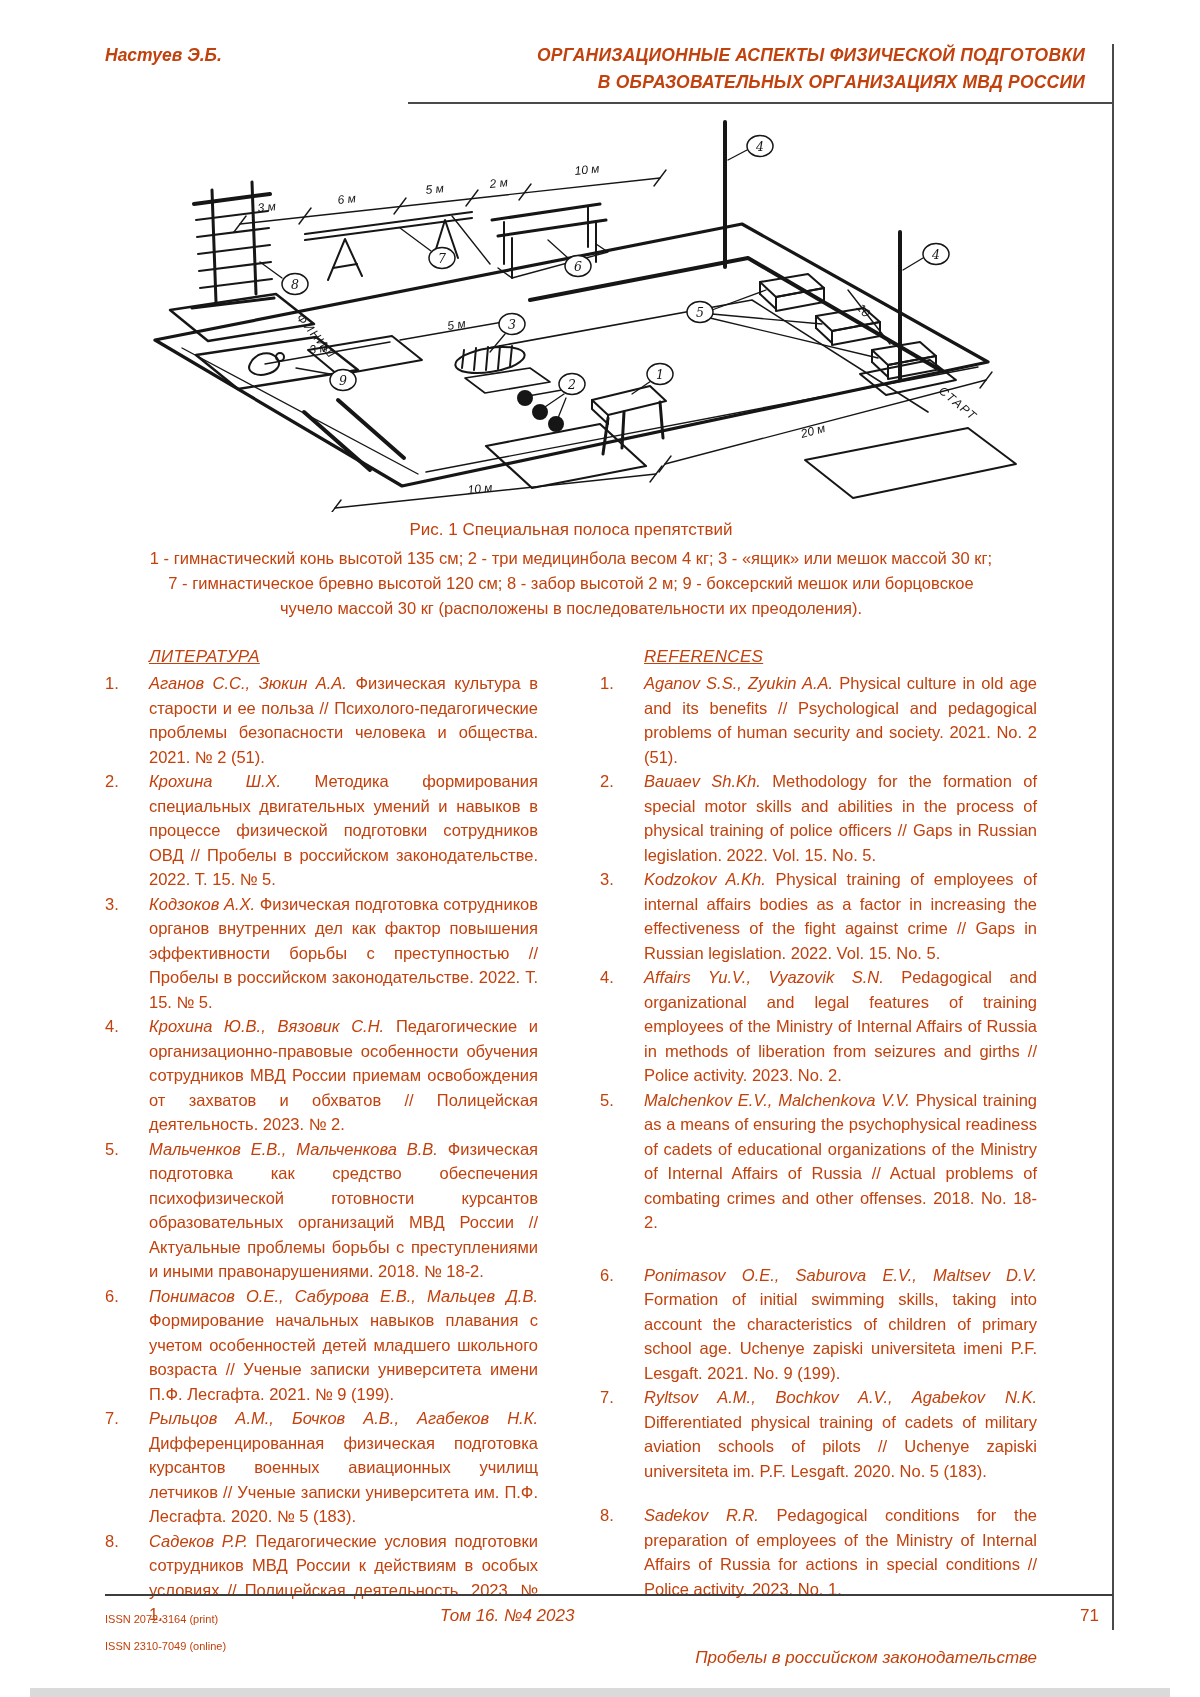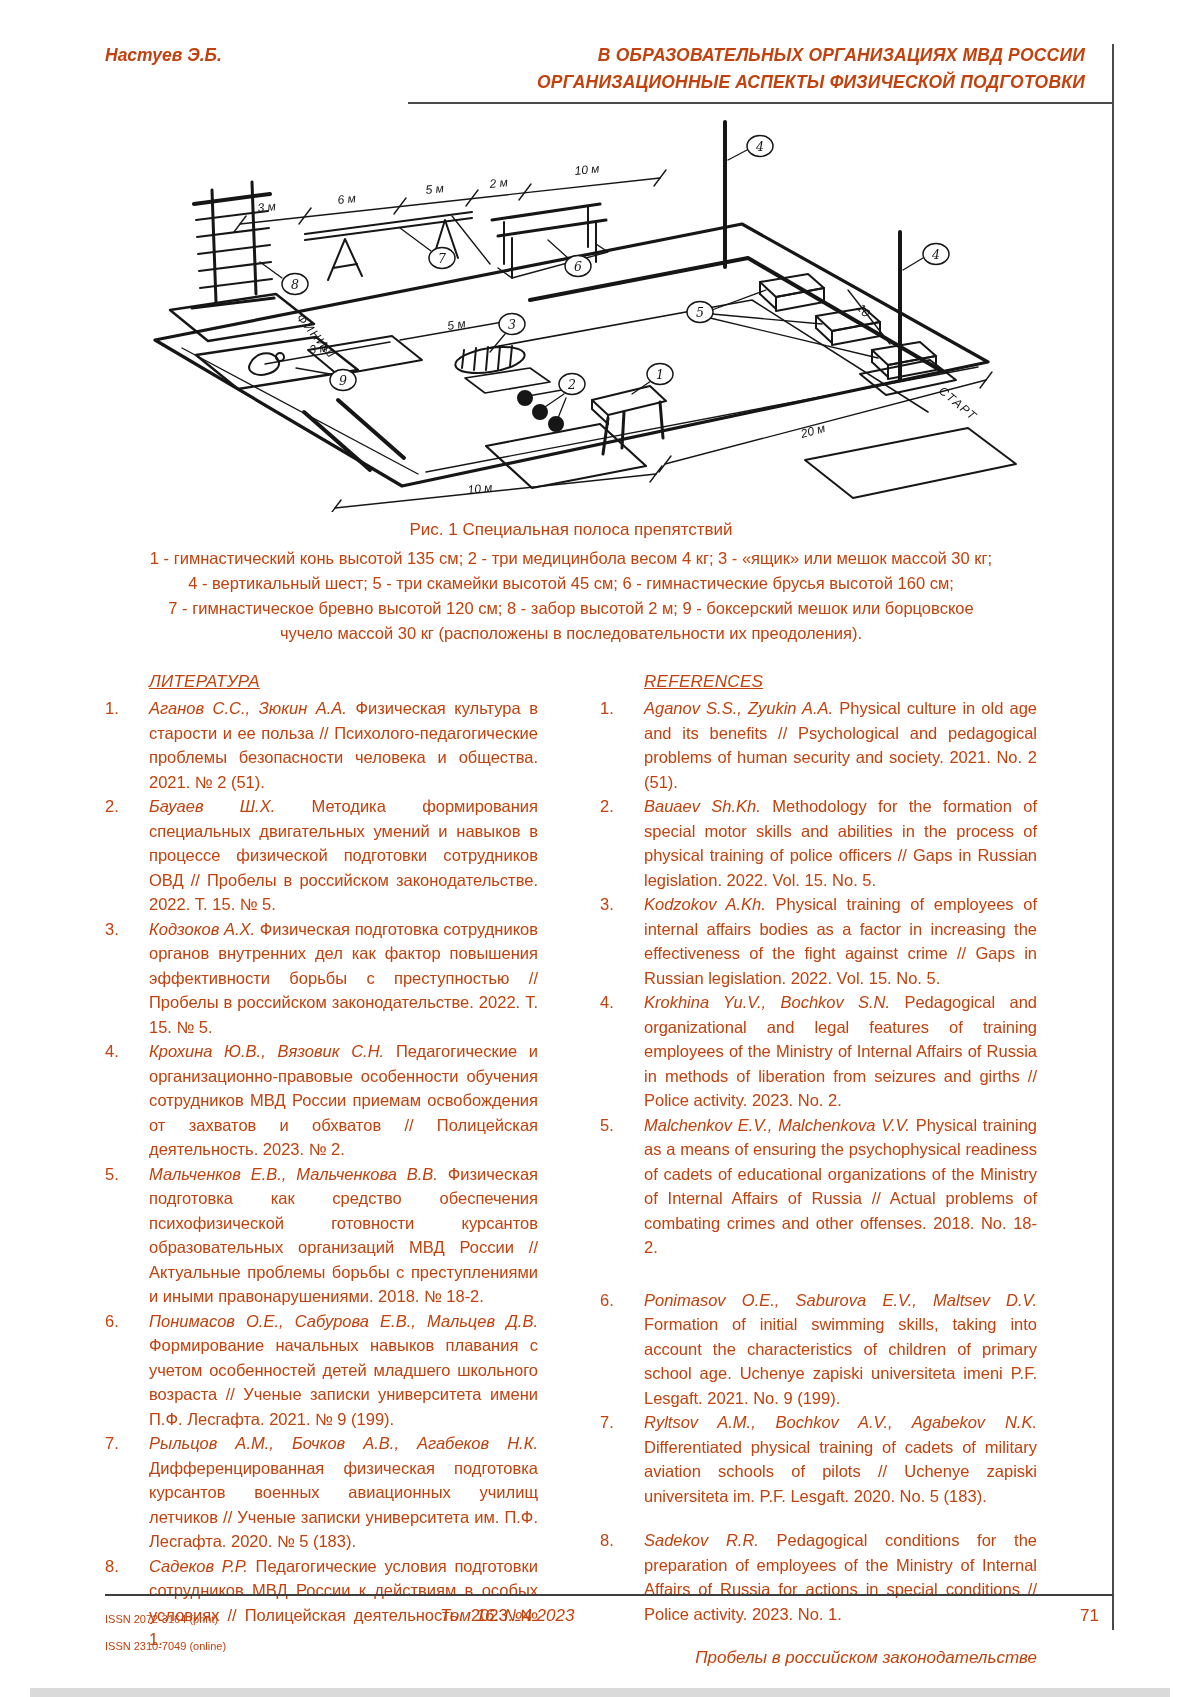--- a/index.html
+++ b/index.html
@@ -40,22 +40,22 @@
 <body>
 
 <div class="page">
 
   <div class="vrule"></div>
   <div class="hrule-header"></div>
 
   <div class="header">
     <div class="hdr-author">Настуев Э.Б.</div>
     <div class="hdr-title">
+      <div>ОРГАНИЗАЦИОННЫЕ АСПЕКТЫ ФИЗИЧЕСКОЙ ПОДГОТОВКИ</div>
       <div>В ОБРАЗОВАТЕЛЬНЫХ ОРГАНИЗАЦИЯХ МВД РОССИИ</div>
-      <div>ОРГАНИЗАЦИОННЫЕ АСПЕКТЫ ФИЗИЧЕСКОЙ ПОДГОТОВКИ</div>
     </div>
   </div>
 
   <div class="figwrap">
     <svg viewBox="0 0 935 400" width="935" height="400">
       <g stroke="#161616" fill="none" stroke-width="2" stroke-linecap="round" stroke-linejoin="round">
 
         <g>
           <polygon points="55,228 642,112 888,250 302,374" stroke-width="3.2"></polygon>
           <line x1="82" y1="236" x2="318" y2="362" stroke-width="1.4"></line>
@@ -264,38 +264,37 @@
       </g>
     </svg>
   </div>
 
   <div class="caption">Рис. 1 Специальная полоса препятствий</div>
 
   <div class="legend">
 
       <div class="legend-line">1 - гимнастический конь высотой 135 см; 2 - три медицинбола весом 4 кг; 3 - «ящик» или мешок массой 30 кг;</div>
 
-      <div class="legend-line">4 - вертикальный шест; 5 - три скамейки высотой 45 см; 6 - гимнастические брусья высотой 160 см;</div>
 
       <div class="legend-line">7 - гимнастическое бревно высотой 120 см; 8 - забор высотой 2 м; 9 - боксерский мешок или борцовское</div>
 
       <div class="legend-line">чучело массой 30 кг (расположены в последовательности их преодоления).</div>
     </div>
 
   <div class="cols">
     <div class="col left">
       <div class="ref-heading">ЛИТЕРАТУРА</div>
       <div>
 
           <div class="ref-item">
             <span class="ref-num">1.</span><span class="ref-authors">Аганов С.С., Зюкин А.А.</span> <span class="ref-text">Физическая культура в старости и ее польза // Психолого-педагогические проблемы безопасности человека и общества. 2021. № 2 (51).</span>
           </div>
 
           <div class="ref-item">
-            <span class="ref-num">2.</span><span class="ref-authors">Бауаев Ш.Х.</span> <span class="ref-text">Методика формирования специальных двигательных умений и навыков в процессе физической подготовки сотрудников ОВД // Пробелы в российском законодательстве. 2022. Т. 15. № 5.</span>
+            <span class="ref-num">2.</span><span class="ref-authors">Крохина Ш.Х.</span> <span class="ref-text">Методика формирования специальных двигательных умений и навыков в процессе физической подготовки сотрудников ОВД // Пробелы в российском законодательстве. 2022. Т. 15. № 5.</span>
           </div>
 
           <div class="ref-item">
             <span class="ref-num">3.</span><span class="ref-authors">Кодзоков А.Х.</span> <span class="ref-text">Физическая подготовка сотрудников органов внутренних дел как фактор повышения эффективности борьбы с преступностью // Пробелы в российском законодательстве. 2022. Т. 15. № 5.</span>
           </div>
 
           <div class="ref-item">
             <span class="ref-num">4.</span><span class="ref-authors">Крохина Ю.В., Вязовик С.Н.</span> <span class="ref-text">Педагогические и организационно-правовые особенности обучения сотрудников МВД России приемам освобождения от захватов и обхватов // Полицейская деятельность. 2023. № 2.</span>
           </div>
 
@@ -326,21 +325,21 @@
 
           <div class="ref-item">
             <span class="ref-num">2.</span><span class="ref-authors">Bauaev Sh.Kh.</span> <span class="ref-text">Methodology for the formation of special motor skills and abilities in the process of physical training of police officers // Gaps in Russian legislation. 2022. Vol. 15. No. 5.</span>
           </div>
 
           <div class="ref-item">
             <span class="ref-num">3.</span><span class="ref-authors">Kodzokov A.Kh.</span> <span class="ref-text">Physical training of employees of internal affairs bodies as a factor in increasing the effectiveness of the fight against crime // Gaps in Russian legislation. 2022. Vol. 15. No. 5.</span>
           </div>
 
           <div class="ref-item">
-            <span class="ref-num">4.</span><span class="ref-authors">Krokhina Yu.V., Bochkov S.N.</span> <span class="ref-text">Pedagogical and organizational and legal features of training employees of the Ministry of Internal Affairs of Russia in methods of liberation from seizures and girths // Police activity. 2023. No. 2.</span>
+            <span class="ref-num">4.</span><span class="ref-authors">Affairs Yu.V., Vyazovik S.N.</span> <span class="ref-text">Pedagogical and organizational and legal features of training employees of the Ministry of Internal Affairs of Russia in methods of liberation from seizures and girths // Police activity. 2023. No. 2.</span>
           </div>
 
           <div class="ref-item">
             <span class="ref-num">5.</span><span class="ref-authors">Malchenkov E.V., Malchenkova V.V.</span> <span class="ref-text">Physical training as a means of ensuring the psychophysical readiness of cadets of educational organizations of the Ministry of Internal Affairs of Russia // Actual problems of combating crimes and other offenses. 2018. No. 18-2.</span>
           </div>
 
           <div class="ref-item">
             <span class="ref-num">6.</span><span class="ref-authors">Ponimasov O.E., Saburova E.V., Maltsev D.V.</span> <span class="ref-text">Formation of initial swimming skills, taking into account the characteristics of children of primary school age. Uchenye zapiski universiteta imeni P.F. Lesgaft. 2021. No. 9 (199).</span>
           </div>
 

